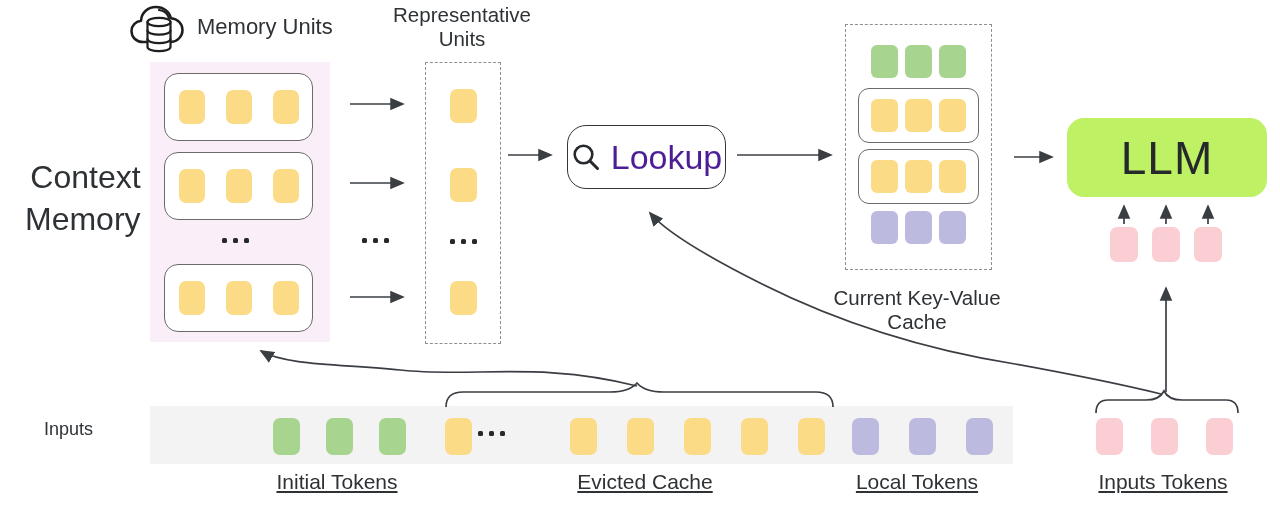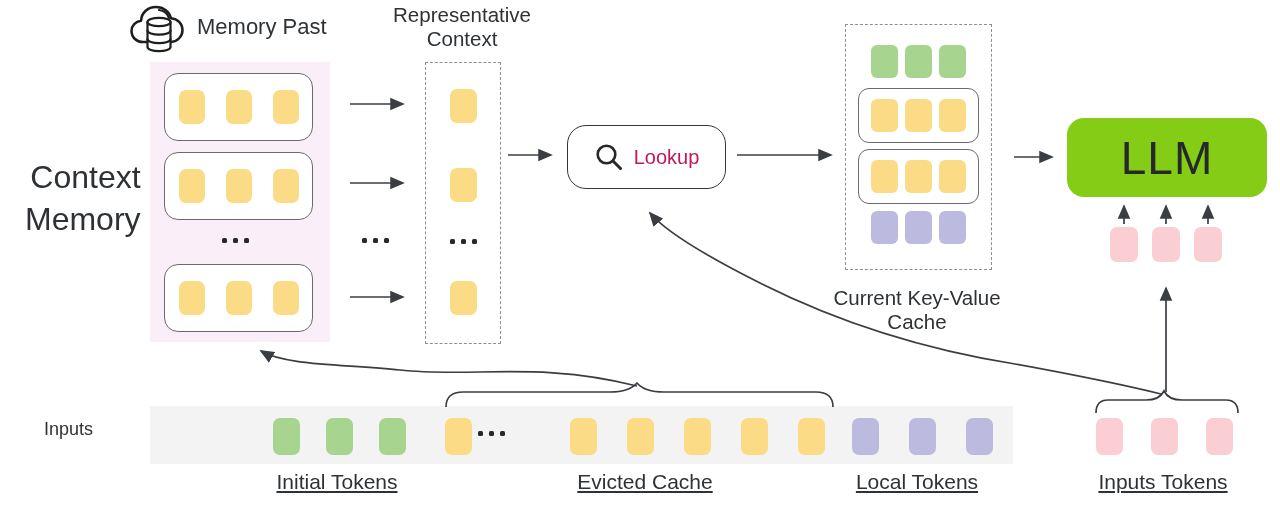--- a/index.html
+++ b/index.html
@@ -17,21 +17,21 @@
         border-radius:14px;display:flex;align-items:center;justify-content:center;gap:21px;z-index:2;}
   .tok{width:26px;height:34px;border-radius:7px;flex:0 0 auto;}
 
   .dashed-box{border:1.6px dashed #8f8f8f;background:transparent;z-index:1;}
   .rep-box{left:425px;top:62px;width:74px;height:280px;}
   .rep-slot{position:absolute;left:0;right:0;display:flex;justify-content:center;}
   .rep-slot .tok{width:27px;height:34px;}
 
   .lookup-btn{left:567px;top:125px;width:157px;height:62px;background:#fff;border:1.9px solid #33373a;
         border-radius:19px;display:flex;align-items:center;justify-content:center;gap:10px;z-index:3;
-        font-size:20px;color:#be185d;}
+        font-size:34px;color:#4c1d95;}
 
   .cache-box{left:845px;top:24px;width:145px;height:244px;}
   .cache-row{position:absolute;left:0;right:0;display:flex;justify-content:center;gap:7px;}
   .cache-row .tok{width:27px;height:33px;border-radius:6px;}
   .cache-unit{position:absolute;left:12px;width:119px;height:53px;background:#fff;border:1.3px solid #6b6b6b;
         border-radius:11px;display:flex;align-items:center;justify-content:center;gap:7px;}
   .cache-unit .tok{width:27px;height:33px;border-radius:6px;}
 
   .llm-box{left:1067px;top:118px;width:200px;height:79px;border-radius:17px;display:flex;
         align-items:center;justify-content:center;font-size:46px;letter-spacing:1px;color:#26292c;z-index:2;}
@@ -87,23 +87,23 @@
   </svg>
 
   <svg class="abs" style="left:128px;top:0px;z-index:3;" width="62" height="58" viewBox="0 0 62 58" fill="none" stroke="#1e1e1e" stroke-width="2.5" stroke-linecap="round" stroke-linejoin="round">
     <path d="M15 42 C8 42 3.5 37 3.5 31 C3.5 25.5 7.5 21.5 13 20.8 C13.5 12.5 20 7 28 7 C35.5 7 41.5 11.8 43 18.3 C49.5 18.8 54.5 23.5 54.5 30 C54.5 36.5 49.5 41.5 43 42 Z"></path>
     <path d="M31 10 C35.5 10.5 39.5 13.5 41 18" stroke-width="2.2"></path>
     <path d="M19.5 22 V47 A11.5 4.2 0 0 0 42.5 47 V22" fill="#ffffff" stroke-width="2.2"></path>
     <ellipse cx="31" cy="22" rx="11.5" ry="4.2" fill="#ffffff" stroke-width="2.2"></ellipse>
     <path d="M19.5 30.5 A11.5 4.2 0 0 0 42.5 30.5" stroke-width="2.2"></path>
     <path d="M19.5 39 A11.5 4.2 0 0 0 42.5 39" stroke-width="2.2"></path>
   </svg>
-  <div class="abs lbl t-memunits">Memory Past</div>
+  <div class="abs lbl t-memunits">Memory Units</div>
   <div class="abs lbl t-rep">Representative
-Context</div>
+Units</div>
   <div class="abs lbl t-context">Context
 Memory</div>
 
   <div class="abs mem-panel" style="background: rgb(250, 239, 248);"></div>
   <div class="unit" style="top:73px;">
       <div class="tok" style="background: rgb(251, 219, 133);"></div>
       <div class="tok" style="background: rgb(251, 219, 133);"></div>
       <div class="tok" style="background: rgb(251, 219, 133);"></div>
     </div>
   <div class="unit" style="top:152px;">
@@ -171,21 +171,21 @@
       </div>
     <div class="cache-row" style="top:186px;">
         <div class="tok" style="background: rgb(189, 186, 224);"></div>
         <div class="tok" style="background: rgb(189, 186, 224);"></div>
         <div class="tok" style="background: rgb(189, 186, 224);"></div>
       </div>
   </div>
   <div class="abs lbl t-cache">Current Key-Value
 Cache</div>
 
-  <div class="abs llm-box" style="background: #84cc16;">
+  <div class="abs llm-box" style="background: #bef264;">
     <span>LLM</span>
   </div>
   <div class="abs llm-in">
       <div class="tok" style="background: rgb(251, 206, 211);"></div>
       <div class="tok" style="background: rgb(251, 206, 211);"></div>
       <div class="tok" style="background: rgb(251, 206, 211);"></div>
     </div>
 
   <div class="abs lbl t-inputs">Inputs</div>
   <div class="abs strip" style="background: rgb(242, 243, 242);"></div>

